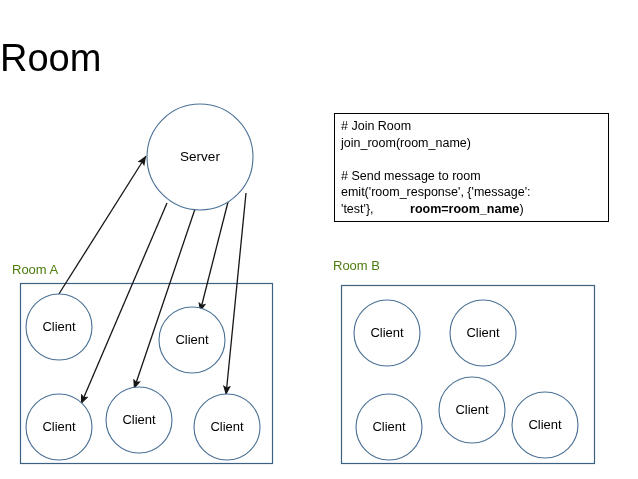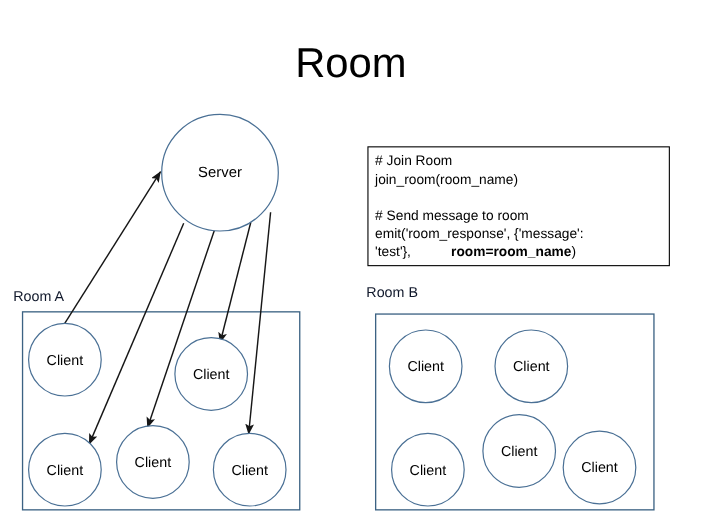--- a/index.html
+++ b/index.html
@@ -22,50 +22,49 @@
     width: 638px;
     height: 479px;
     background: #ffffff;
   }
 
   #title {
     position: absolute;
     left: 0;
     top: 36px;
     width: 638px;
-    text-align: center;
+    text-align: left;
     font-size: 38px;
     font-weight: normal;
     line-height: 44px;
     letter-spacing: 0px;
     color: #000000;
     white-space: pre;
   }
 
   .room-label {
     position: absolute;
     font-size: 13px;
     line-height: 15px;
-    color: #0f172a;
+    color: #4d7c0f;
     white-space: pre;
   }
   #room-a-label { left: 12px; top: 262px; }
   #room-b-label { left: 333px; top: 258px; }
 
   
   #code-box {
     position: absolute;
     left: 334px;
     top: 113px;
     width: 275px;
     height: 109px;
     border: 1px solid #000000;
     box-sizing: border-box;
     background: #ffffff;
-    margin-top: 20px;
   }
   #code-text {
     position: absolute;
     left: 6px;
     top: 4px;
     right: 3px;
     font-size: 12.5px;
     line-height: 16.5px;
     color: #000000;
     white-space: pre-wrap;

